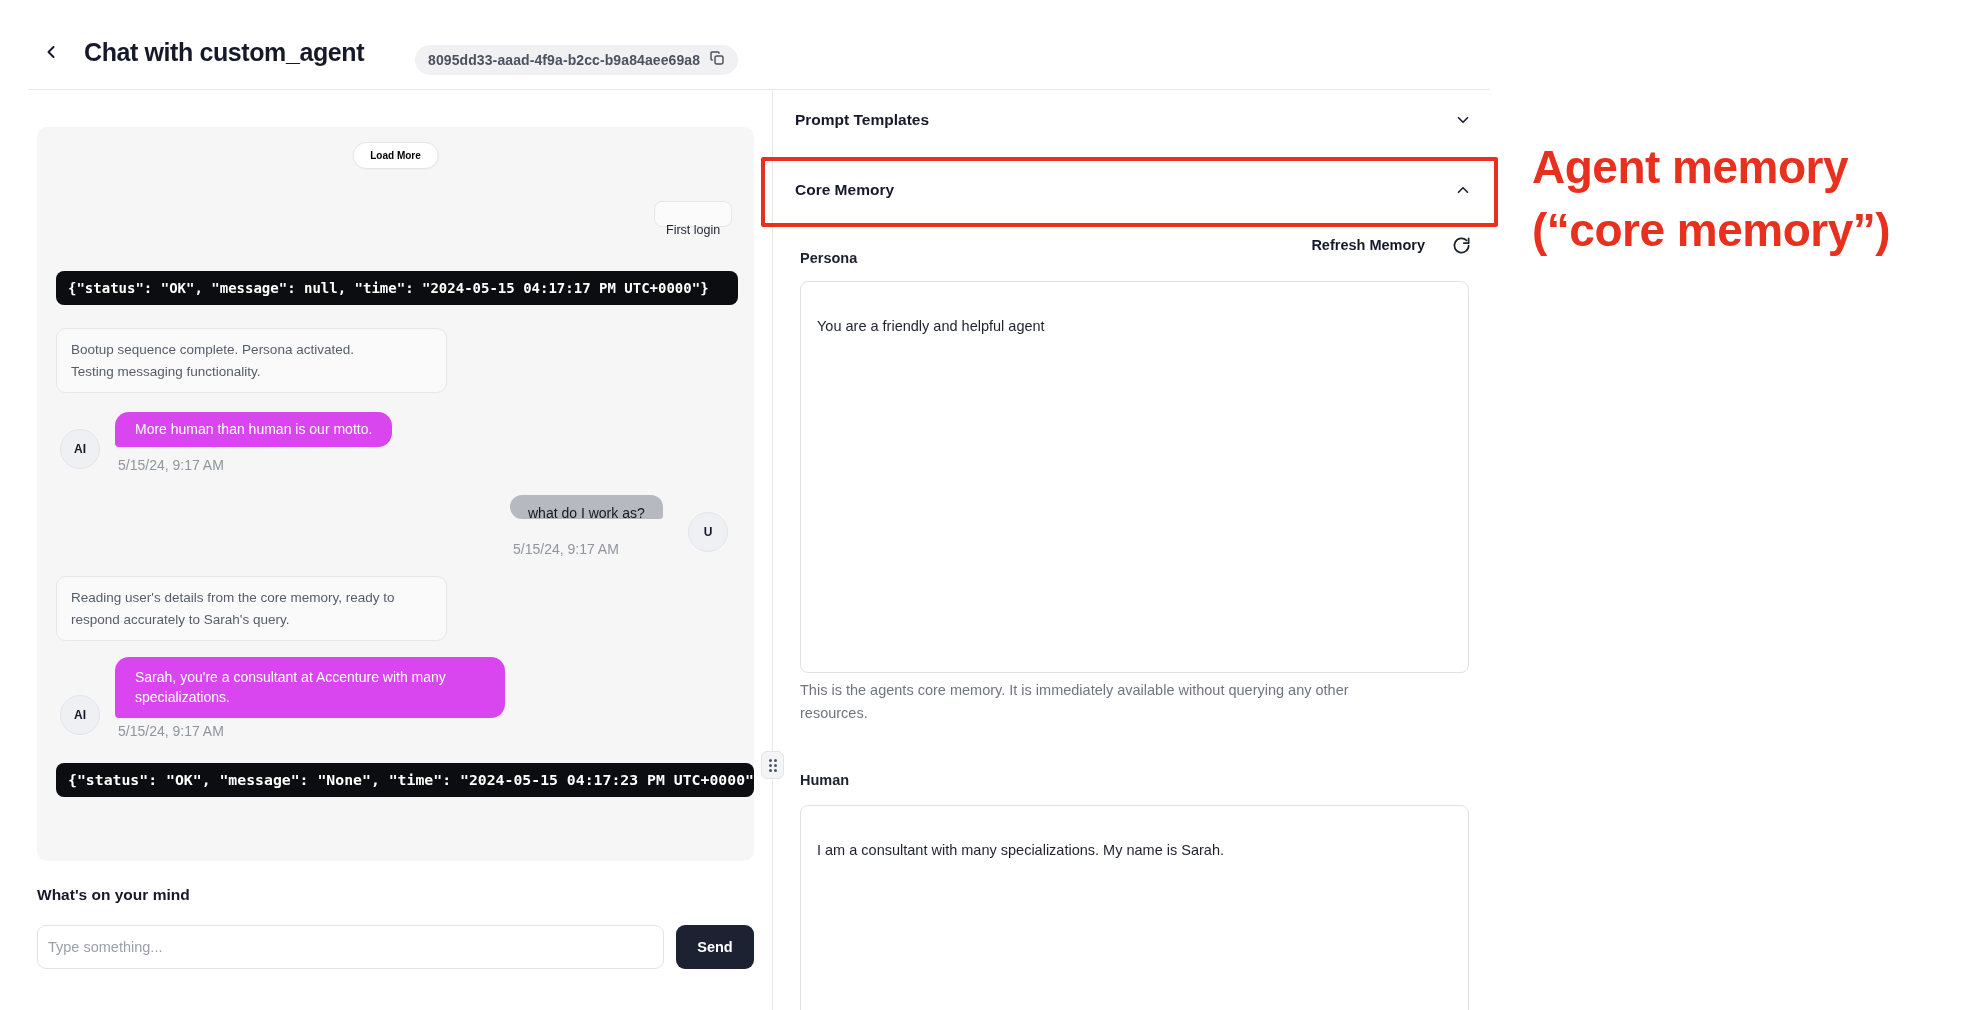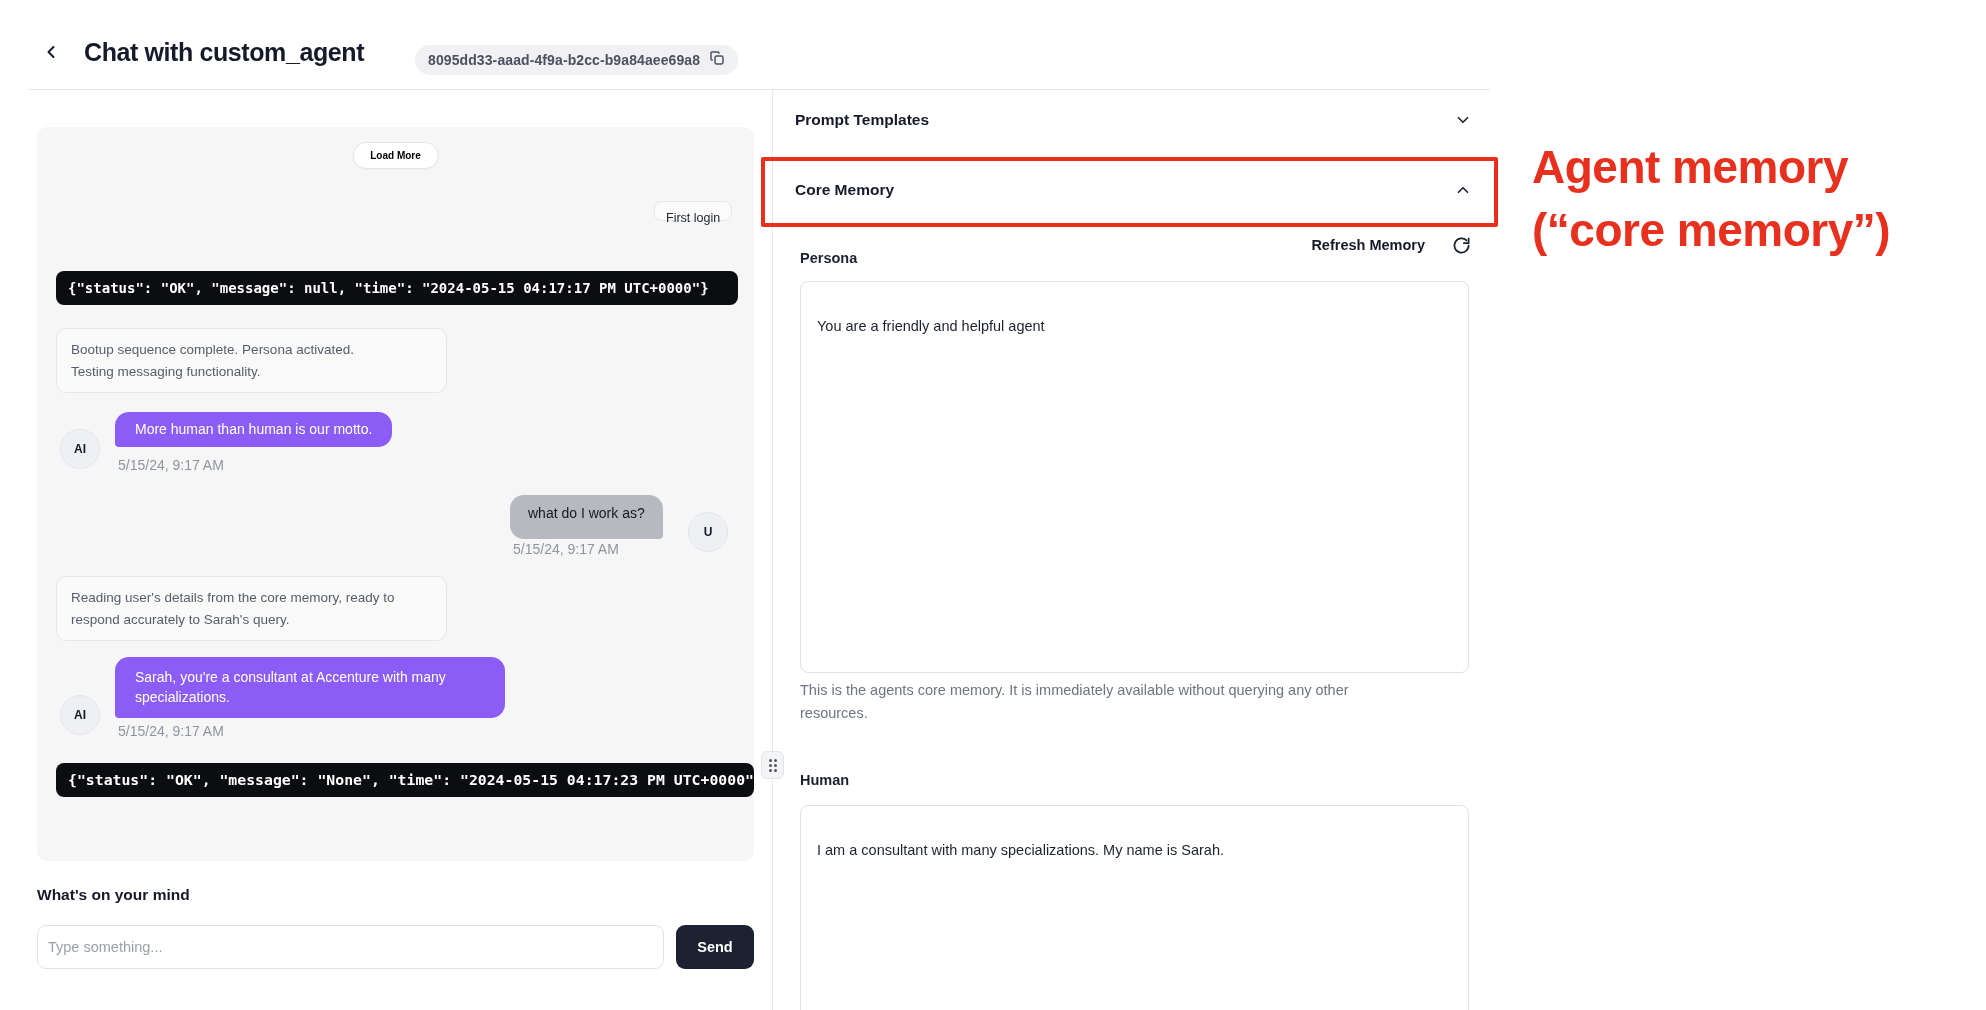--- a/index.html
+++ b/index.html
@@ -16,39 +16,39 @@
     display:flex; align-items:center; gap:9px; padding:0 13px; }
   .agent-badge .id { font-size:14px; font-weight:700; color:#4a5160; letter-spacing:.1px; }
   .icon-btn { display:flex; align-items:center; cursor:pointer; color:#4a5160; }
 
   
   .chat-panel { left:37px; top:127px; width:717px; height:734px; background:#f6f6f7; border-radius:10px; overflow:hidden; }
   .pill { position:absolute; left:50%; transform:translateX(-50%); top:15px; background:#fff;
     border:1px solid #e4e5e8; border-radius:999px; padding:0 17px; height:27px; line-height:25px;
     font-size:10px; font-weight:700; cursor:pointer; box-shadow:0 1px 1px rgba(0,0,0,.03); }
   .first-login { position:absolute; left:617px; top:74px; height:20px; background:#fbfbfc;
-    border:1px solid #e6e7ea; border-radius:8px; padding:0 11px; line-height:32px; font-size:12.5px; color:#1f2430; }
+    border:1px solid #e6e7ea; border-radius:8px; padding:12px 11px; line-height:32px; font-size:12.5px; color:#1f2430; }
   .code { position:absolute; background:#0c0d10; color:#fff; border-radius:8px; height:34px;
     font-family:"DejaVu Sans Mono","Liberation Mono",monospace; font-weight:700; font-size:14px;
     line-height:34px; padding:0 12px; white-space:nowrap; overflow:hidden; }
   .code-1 { left:19px; top:144px; width:682px; }
   .code-2 { left:19px; top:636px; width:698px; font-size:14.8px; padding-right:0; }
   .monologue { position:absolute; width:391px; background:#fafafb; border:1px solid #e6e7e9;
     border-radius:10px; padding:10px 14px; font-size:13.5px; line-height:1.6; color:#565d68; white-space:pre-wrap; }
   .mono-1 { left:19px; top:201px; }
   .mono-2 { left:19px; top:449px; }
   .avatar { position:absolute; width:40px; height:40px; border-radius:50%; background:#eef0f3;
     border:1px solid #e3e5e9; display:flex; align-items:center; justify-content:center;
     font-size:12px; font-weight:600; color:#16192a; }
-  .bubble-ai { position:absolute; background:#8b5cf6; color:#fff; font-size:14px; font-weight:500; }
+  .bubble-ai { position:absolute; background:#d946ef; color:#fff; font-size:14px; font-weight:500; }
   .bubble-ai-1 { left:78px; top:285px; height:35px; line-height:35px; padding:0 20px;
     border-radius:14px 14px 14px 4px; }
   .bubble-ai-2 { left:78px; top:530px; width:390px; padding:10px 20px; line-height:1.45;
     border-radius:14px 14px 14px 4px; }
-  .bubble-user { position:absolute; left:473px; top:368px; height:44px; line-height:36px;
+  .bubble-user { position:absolute; left:473px; top:368px; height:24px; line-height:36px;
     padding:0 18px; background:#b6b9c0; color:#16181d; font-size:14px;
     border-radius:14px 14px 4px 14px; }
   .ts { position:absolute; font-size:14px; color:#8f959e; }
 
   
   .mind-label { left:37px; top:886px; font-size:15.5px; font-weight:700; }
   .msg-input { left:37px; top:925px; width:627px; height:44px; border:1px solid #e2e3e6;
     border-radius:9px; padding:0 10px; font-size:14.5px; font-family:inherit; color:#1d222e; outline:none; }
   .msg-input::placeholder { color:#9aa0a9; }
   .send-btn { left:676px; top:925px; width:78px; height:44px; background:#1c2231; color:#fff;

